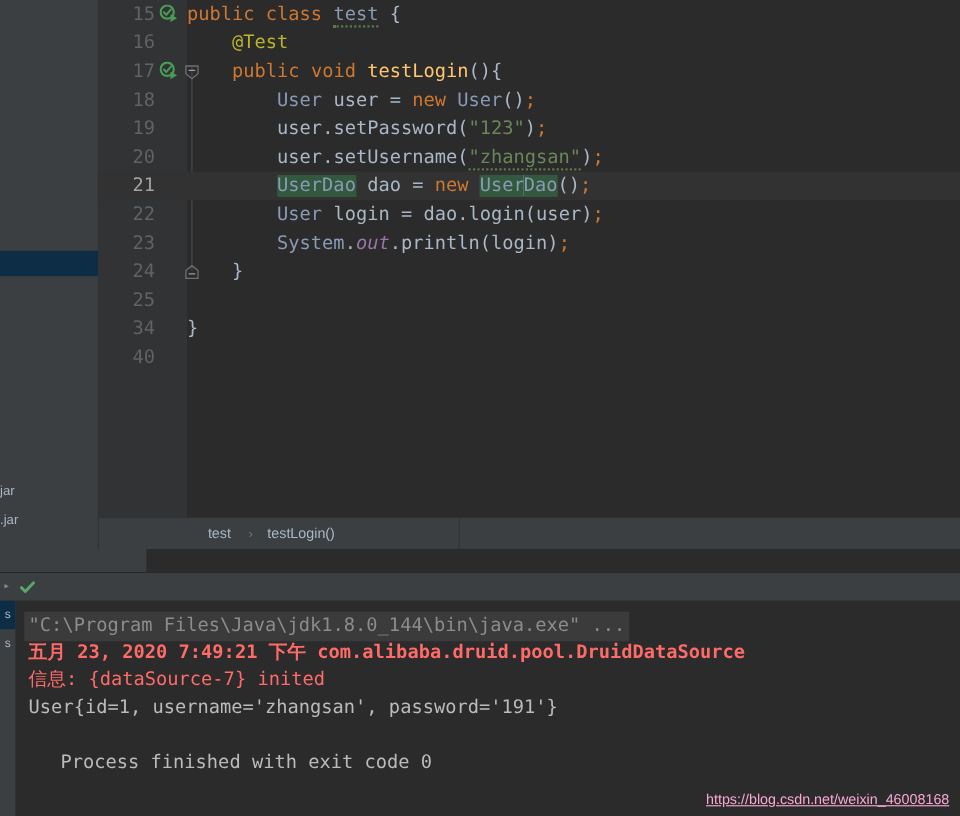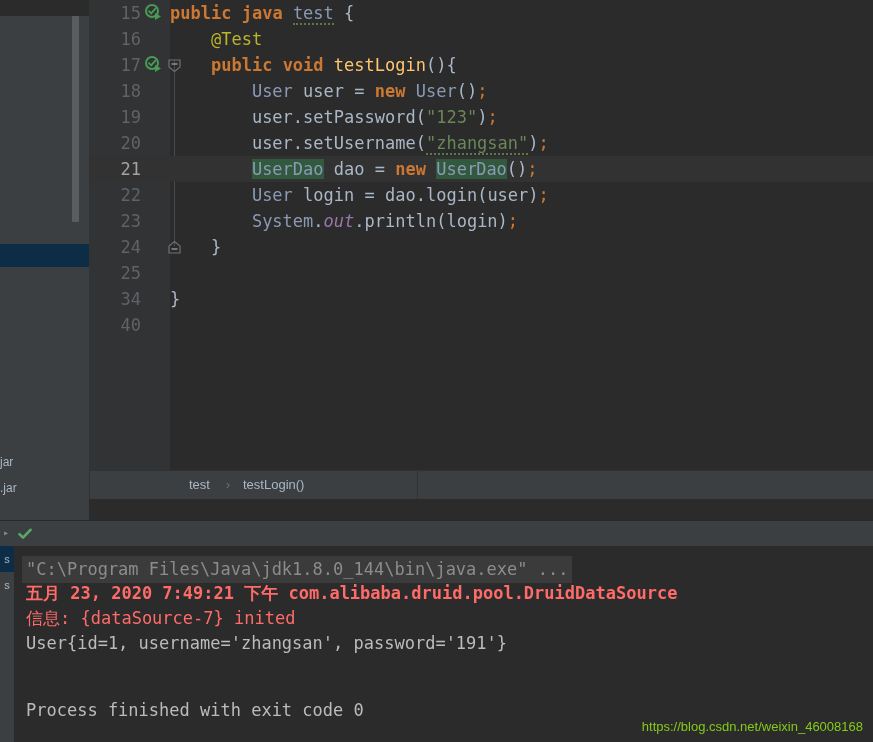--- a/index.html
+++ b/index.html
@@ -6,22 +6,23 @@
   body{
     width:873px;height:742px;overflow:hidden;
     background:#2b2b2b;
     font-family:"DejaVu Sans Mono", monospace;
     -webkit-font-smoothing:antialiased;
   }
   #app{position:relative;width:873px;height:742px;}
 
   
   .project-panel{
-    position:absolute;left:0;top:16px;width:89px;height:520px;
-    background:#3c3f41;
+    position:absolute;left:0;top:0;width:89px;height:520px;
+    background:#3c3f41;
+    padding-left:44px;
   }
   .project-scrollbar{
     position:absolute;right:10px;top:0;width:7px;height:206px;
     background:#5a5d5e;border-radius:1px;
   }
   .project-selected-row{
     position:absolute;left:0;top:228px;width:89px;height:23px;
     background:#0d2c45;
   }
   .project-file-a{
@@ -64,21 +65,21 @@
     background:#4b4b4b;
   }
   .run-icon{position:absolute;left:56px;width:18px;height:18px;}
   .fold-marker{position:absolute;left:78px;width:15px;height:15px;}
 
   .code-text{
     position:absolute;left:0;top:0;
     font-family:"DejaVu Sans Mono",monospace;font-size:17px;
     color:#a9b7c6;
   }
-  .kw{color:#cc7832;font-weight:bold;}
+  .kw{color:#cc7832;}
   .type{color:#a9b7c6;}
   .cls{color:#8a9ab5;}
   .ann{color:#bbb529;}
   .str{color:#6a8759;}
   .fn{color:#ffc66d;}
   .stat{color:#9876aa;font-style:italic;}
   .punct{color:#a9b7c6;}
   .semi{color:#cc7832;}
   .hit{background:#32593d;}
   .squig{
@@ -143,41 +144,41 @@
   .cline{
     position:absolute;left:12px;height:25px;line-height:25px;
     font-family:"DejaVu Sans Mono",monospace;font-size:17px;white-space:pre;
   }
   .c-cmd{color:#8c8c8c;background:#3b3b3b;padding:1px 4px;margin-left:-4px;}
   .c-err{color:#ff6b68;}
   .c-out{color:#bbbbbb;}
 
   .watermark{
     position:absolute;right:10px;bottom:8px;
-    font-family:"Liberation Sans",sans-serif;font-size:13px;color:#84cc16;
+    font-family:"Liberation Sans",sans-serif;font-size:13px;color:#f9a8d4;text-decoration:underline;
   }
 </style>
 </head>
 <body>
 
 <div id="app">
 
   <div class="project-panel">
     <div class="project-scrollbar"></div>
     <div class="project-selected-row"></div>
     <div class="project-file-a">jar</div>
     <div class="project-file-b">.jar</div>
     <div class="panel-bottom-strip"></div>
   </div>
 
   <div class="editor">
     <div class="gutter"></div>
     <div class="fold-rail"></div>
     <div id="editor-lines">
-        <div class="line" style="position: absolute; left: 0px; top: 0px; width: 784px;"><span class="ln">15</span><span class="code-text" style="left: 81px;"><span class="kw">public</span><span class="punct"> </span><span class="kw">java</span><span class="punct"> </span><span class="cls squig">test</span><span class="punct"> </span><span class="punct">{</span></span></div>
+        <div class="line" style="position: absolute; left: 0px; top: 0px; width: 784px;"><span class="ln">15</span><span class="code-text" style="left: 81px;"><span class="kw">public</span><span class="punct"> </span><span class="kw">class</span><span class="punct"> </span><span class="cls squig">test</span><span class="punct"> </span><span class="punct">{</span></span></div>
         <div class="line" style="position: absolute; left: 0px; top: 26px; width: 784px;"><span class="ln">16</span><span class="code-text" style="left: 81px;"><span class="punct">    </span><span class="ann">@Test</span></span></div>
         <div class="line" style="position: absolute; left: 0px; top: 52px; width: 784px;"><span class="ln">17</span><span class="code-text" style="left: 81px;"><span class="punct">    </span><span class="kw">public</span><span class="punct"> </span><span class="kw">void</span><span class="punct"> </span><span class="fn">testLogin</span><span class="punct">(){</span></span></div>
         <div class="line" style="position: absolute; left: 0px; top: 78px; width: 784px;"><span class="ln">18</span><span class="code-text" style="left: 81px;"><span class="punct">        </span><span class="cls">User</span><span class="type"> user </span><span class="punct">= </span><span class="kw">new</span><span class="punct"> </span><span class="cls">User</span><span class="punct">()</span><span class="semi">;</span></span></div>
         <div class="line" style="position: absolute; left: 0px; top: 104px; width: 784px;"><span class="ln">19</span><span class="code-text" style="left: 81px;"><span class="punct">        </span><span class="type">user</span><span class="punct">.</span><span class="type">setPassword</span><span class="punct">(</span><span class="str">"123"</span><span class="punct">)</span><span class="semi">;</span></span></div>
         <div class="line" style="position: absolute; left: 0px; top: 130px; width: 784px;"><span class="ln">20</span><span class="code-text" style="left: 81px;"><span class="punct">        </span><span class="type">user</span><span class="punct">.</span><span class="type">setUsername</span><span class="punct">(</span><span class="str squig">"zhangsan"</span><span class="punct">)</span><span class="semi">;</span></span></div>
         <div class="line hl-line" style="position: absolute; left: 0px; top: 156px; width: 784px;"><span class="ln cur">21</span><span class="code-text" style="left: 81px;"><span class="punct">        </span><span class="cls hit">UserDao</span><span class="type"> dao </span><span class="punct">= </span><span class="kw">new</span><span class="punct"> </span><span class="cls hit">User</span><span class="caret"></span><span class="cls hit">Dao</span><span class="punct">()</span><span class="semi">;</span></span></div>
         <div class="line" style="position: absolute; left: 0px; top: 182px; width: 784px;"><span class="ln">22</span><span class="code-text" style="left: 81px;"><span class="punct">        </span><span class="cls">User</span><span class="type"> login </span><span class="punct">= </span><span class="type">dao</span><span class="punct">.</span><span class="type">login</span><span class="punct">(user)</span><span class="semi">;</span></span></div>
         <div class="line" style="position: absolute; left: 0px; top: 208px; width: 784px;"><span class="ln">23</span><span class="code-text" style="left: 81px;"><span class="punct">        </span><span class="cls">System</span><span class="punct">.</span><span class="stat">out</span><span class="punct">.</span><span class="type">println</span><span class="punct">(login)</span><span class="semi">;</span></span></div>
         <div class="line" style="position: absolute; left: 0px; top: 234px; width: 784px;"><span class="ln">24</span><span class="code-text" style="left: 81px;"><span class="punct">    </span><span class="punct">}</span></span></div>
         <div class="line" style="position: absolute; left: 0px; top: 260px; width: 784px;"><span class="ln">25</span><span class="code-text" style="left: 81px;"></span></div>
@@ -235,20 +236,20 @@
         <div class="vtab" style="top: 26px;">s</div>
       </div>
 
     <div class="console">
       <div id="console-lines">
           <div class="cline c-cmd" style="top: 10px;">"C:\Program Files\Java\jdk1.8.0_144\bin\java.exe" ...</div>
           <div class="cline c-err" style="top: 35px; font-weight: bold;">五月 23, 2020 7:49:21 下午 com.alibaba.druid.pool.DruidDataSource</div>
           <div class="cline c-err" style="top: 60px;">信息: {dataSource-7} inited</div>
           <div class="cline c-out" style="top: 85px;">User{id=1, username='zhangsan', password='191'}</div>
           <div class="cline c-out" style="top: 110px;"></div>
-          <div class="cline c-out" style="top: 152px;">Process finished with exit code 0</div>
+          <div class="cline c-out" style="top: 135px; margin-left: 29px;">Process finished with exit code 0</div>
         </div>
     </div>
 
     <div class="watermark">https://blog.csdn.net/weixin_46008168</div>
   </div>
 
 </div>
 
 </body></html>

